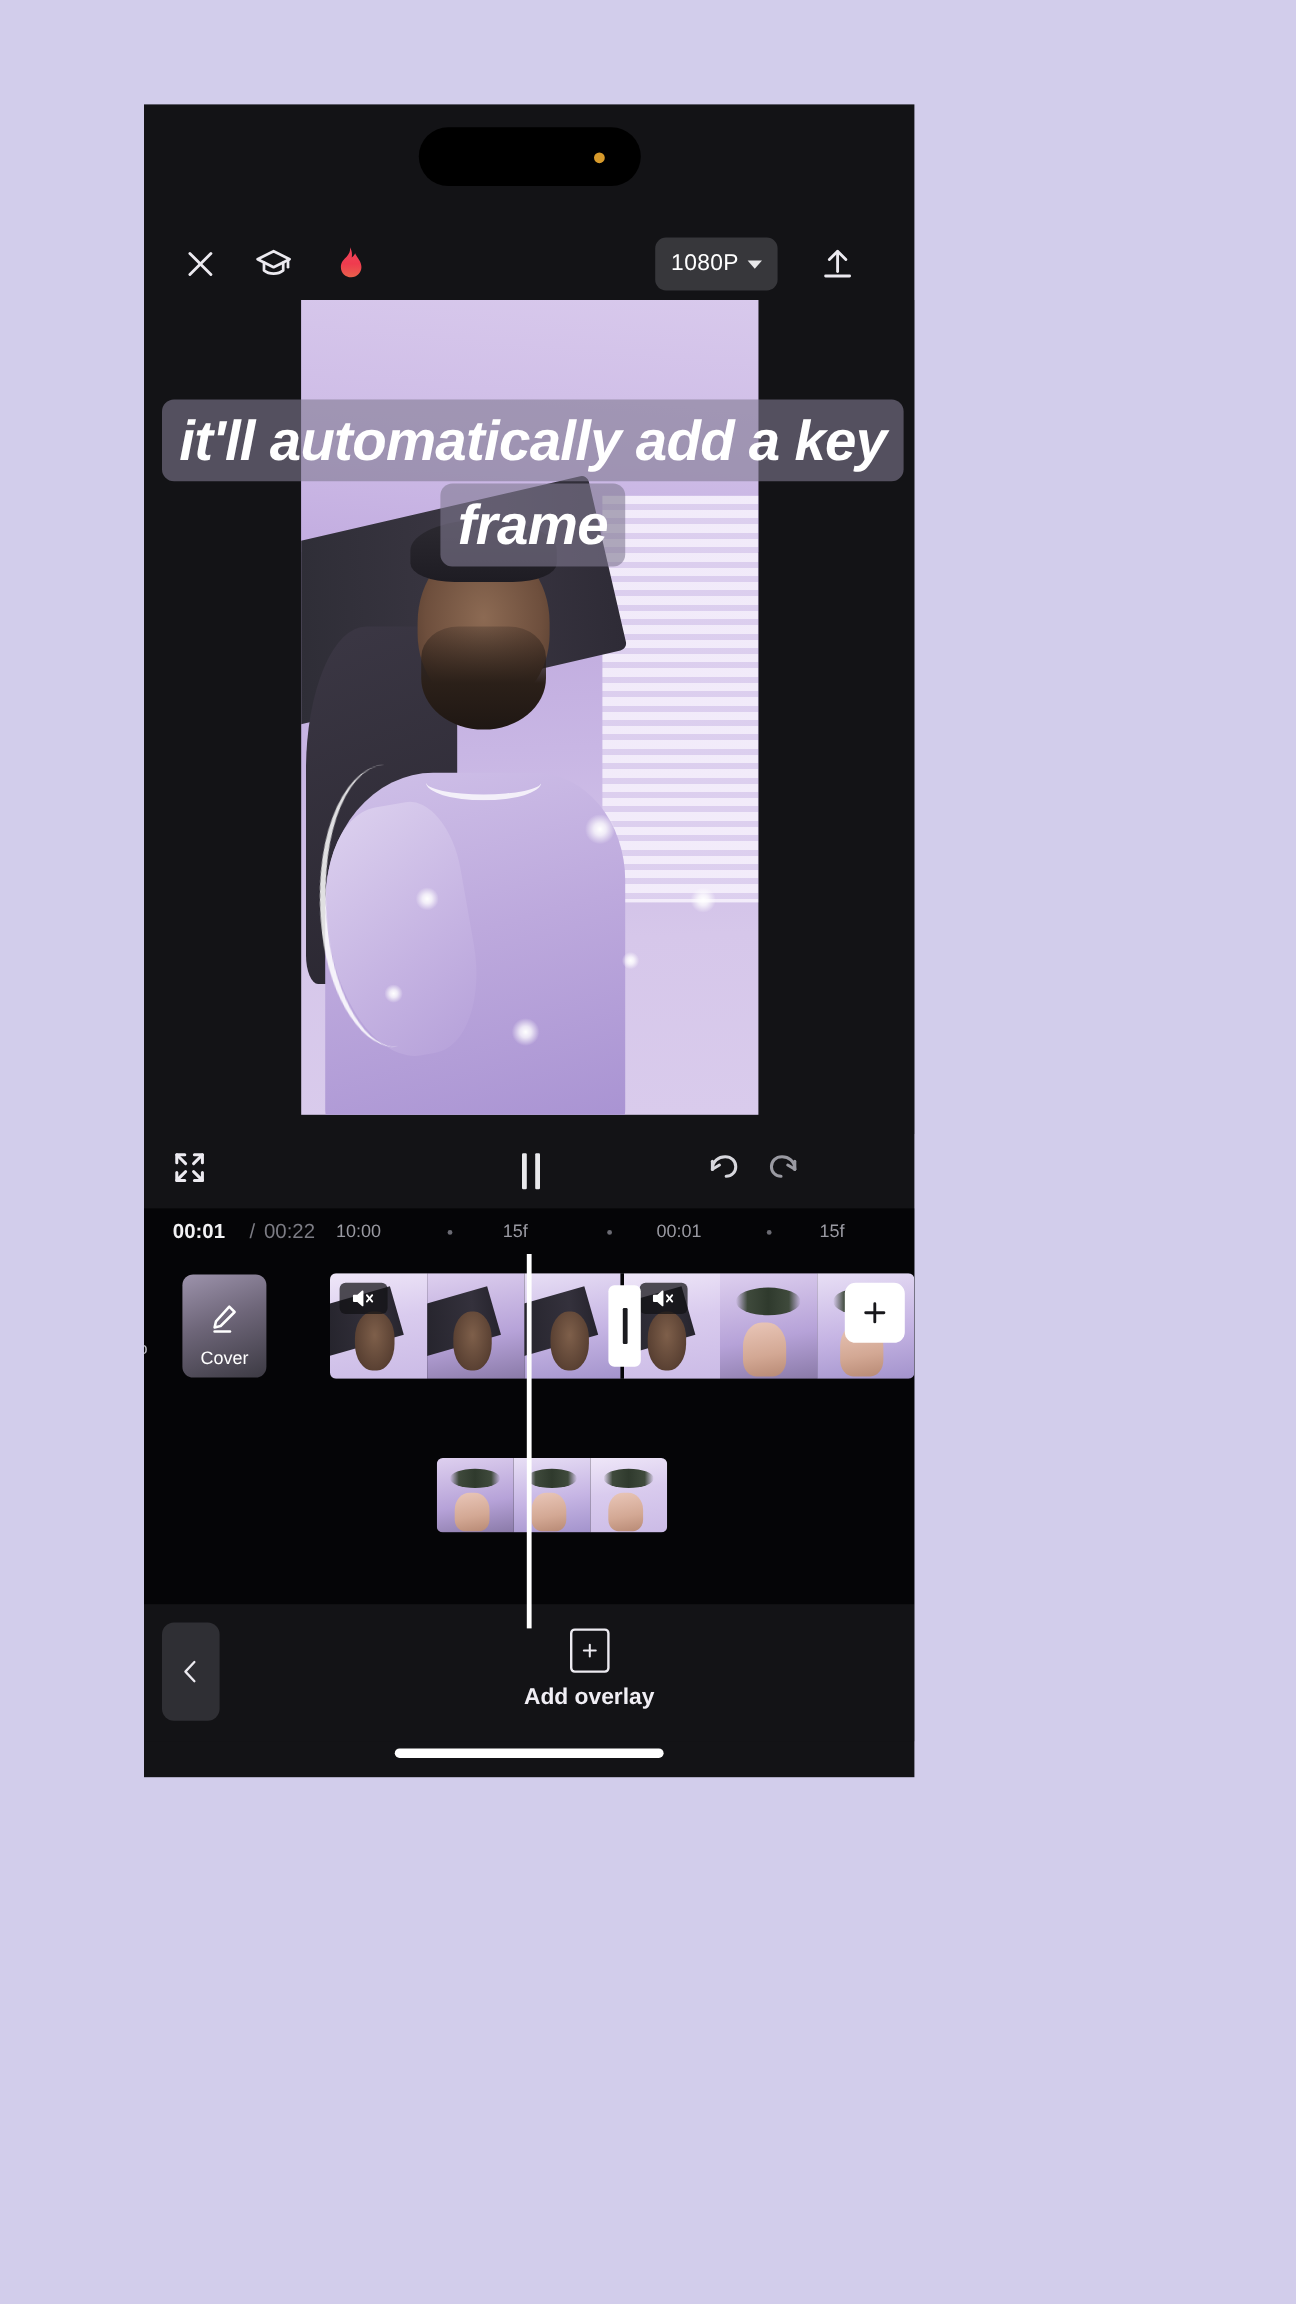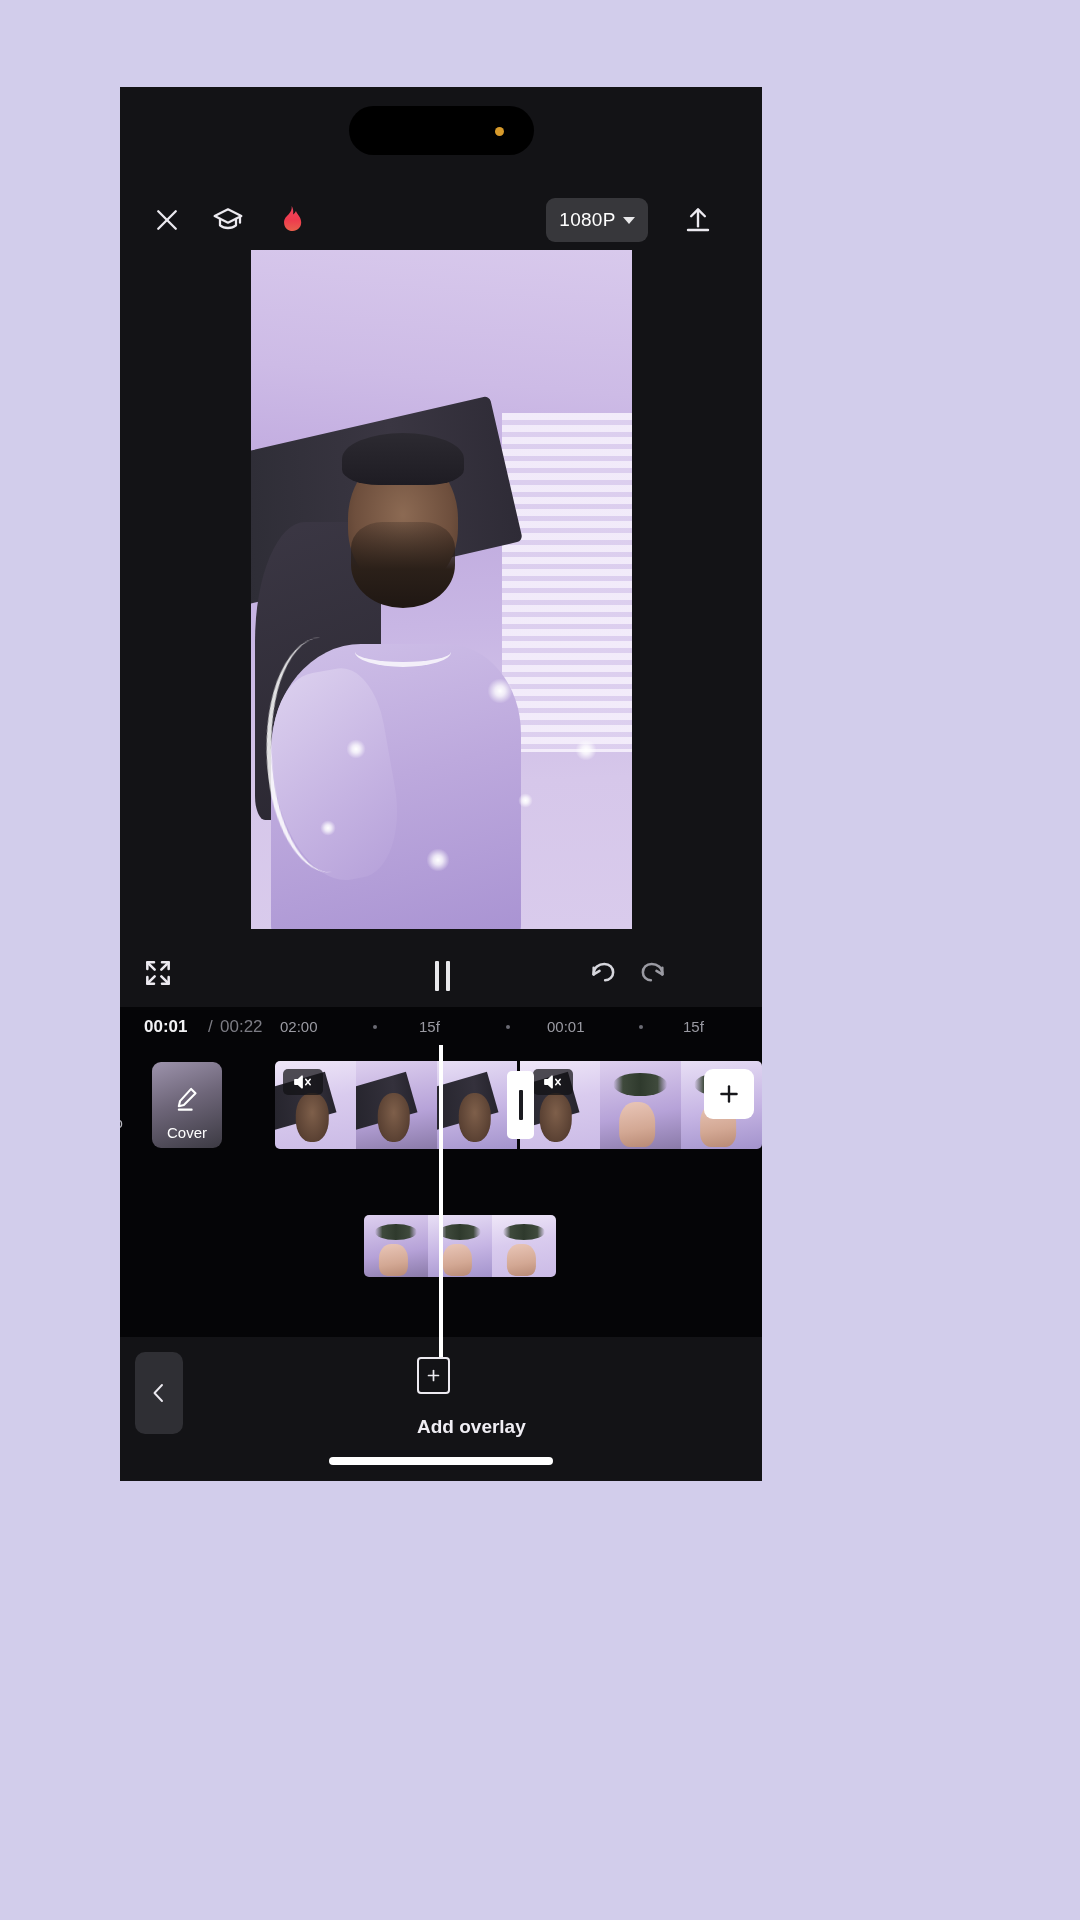--- a/index.html
+++ b/index.html
@@ -349,21 +349,21 @@
   .back-btn {
     position: absolute; left: 15px; top: 15px;
     width: 48px; height: 82px;
     background: #2f2f34;
     border-radius: 10px;
     display: flex; align-items: center; justify-content: center;
   }
   .overlay-btn {
     position: absolute; left: 297px; top: 20px;
     width: 148px;
-    display: flex; flex-direction: column; align-items: flex-start; gap: 22px;
+    display: flex; flex-direction: column; align-items: center; gap: 10px;
   }
   .ov-sq {
     width: 33px; height: 37px;
     border: 2.5px solid #eceaf0;
     border-radius: 4px;
     display: flex; align-items: center; justify-content: center;
   }
   .ov-lbl { color: #f0eef4; font-size: 19px; font-weight: 600; }
 
   
@@ -441,20 +441,24 @@
         <div class="person-cap"></div>
         <div class="person-chain"></div>
         <div class="sparkle" style="left:62%;top:63%;width:26px;height:26px;"></div>
         <div class="sparkle" style="left:85%;top:72%;width:22px;height:22px;"></div>
         <div class="sparkle" style="left:25%;top:72%;width:20px;height:20px;"></div>
         <div class="sparkle" style="left:46%;top:88%;width:24px;height:24px;"></div>
         <div class="sparkle" style="left:18%;top:84%;width:16px;height:16px;"></div>
         <div class="sparkle" style="left:70%;top:80%;width:15px;height:15px;"></div>
       </div>
 
+      <div class="caption">
+        <span class="cap-line l1">it'll automatically add a key</span><br>
+        <span class="cap-line l2">frame</span>
+      </div>
     </div>
 
     <div class="player-bar">
       <div class="pb-expand">
         <svg width="32" height="32" viewBox="0 0 24 24" fill="none" stroke="#eceaf0" stroke-width="1.9" stroke-linecap="round" stroke-linejoin="round">
           <path d="M9 4 H4 V9"></path>
             <path d="M15 4 H20 V9"></path>
           <path d="M9 20 H4 V15"></path>
             <path d="M15 20 H20 V15"></path>
           <path d="M4 4 L9.5 9.5"></path>
@@ -482,21 +486,21 @@
         </svg>
       </div>
     </div>
 
     <div class="timeline">
 
       <div class="ruler">
         <span class="time-cur">00:01</span>
         <span class="time-sep">/</span>
         <span class="time-tot">00:22</span>
-        <span class="tick" style="left:160px">02:00</span>
+        <span class="tick" style="left:160px">10:00</span>
         <span class="tick-dot" style="left:253px"></span>
         <span class="tick" style="left:299px">15f</span>
         <span class="tick-dot" style="left:386px"></span>
         <span class="tick" style="left:427px">00:01</span>
         <span class="tick-dot" style="left:519px"></span>
         <span class="tick" style="left:563px">15f</span>
 
       </div>
 
       <span class="edge-text edge-b">io</span>

